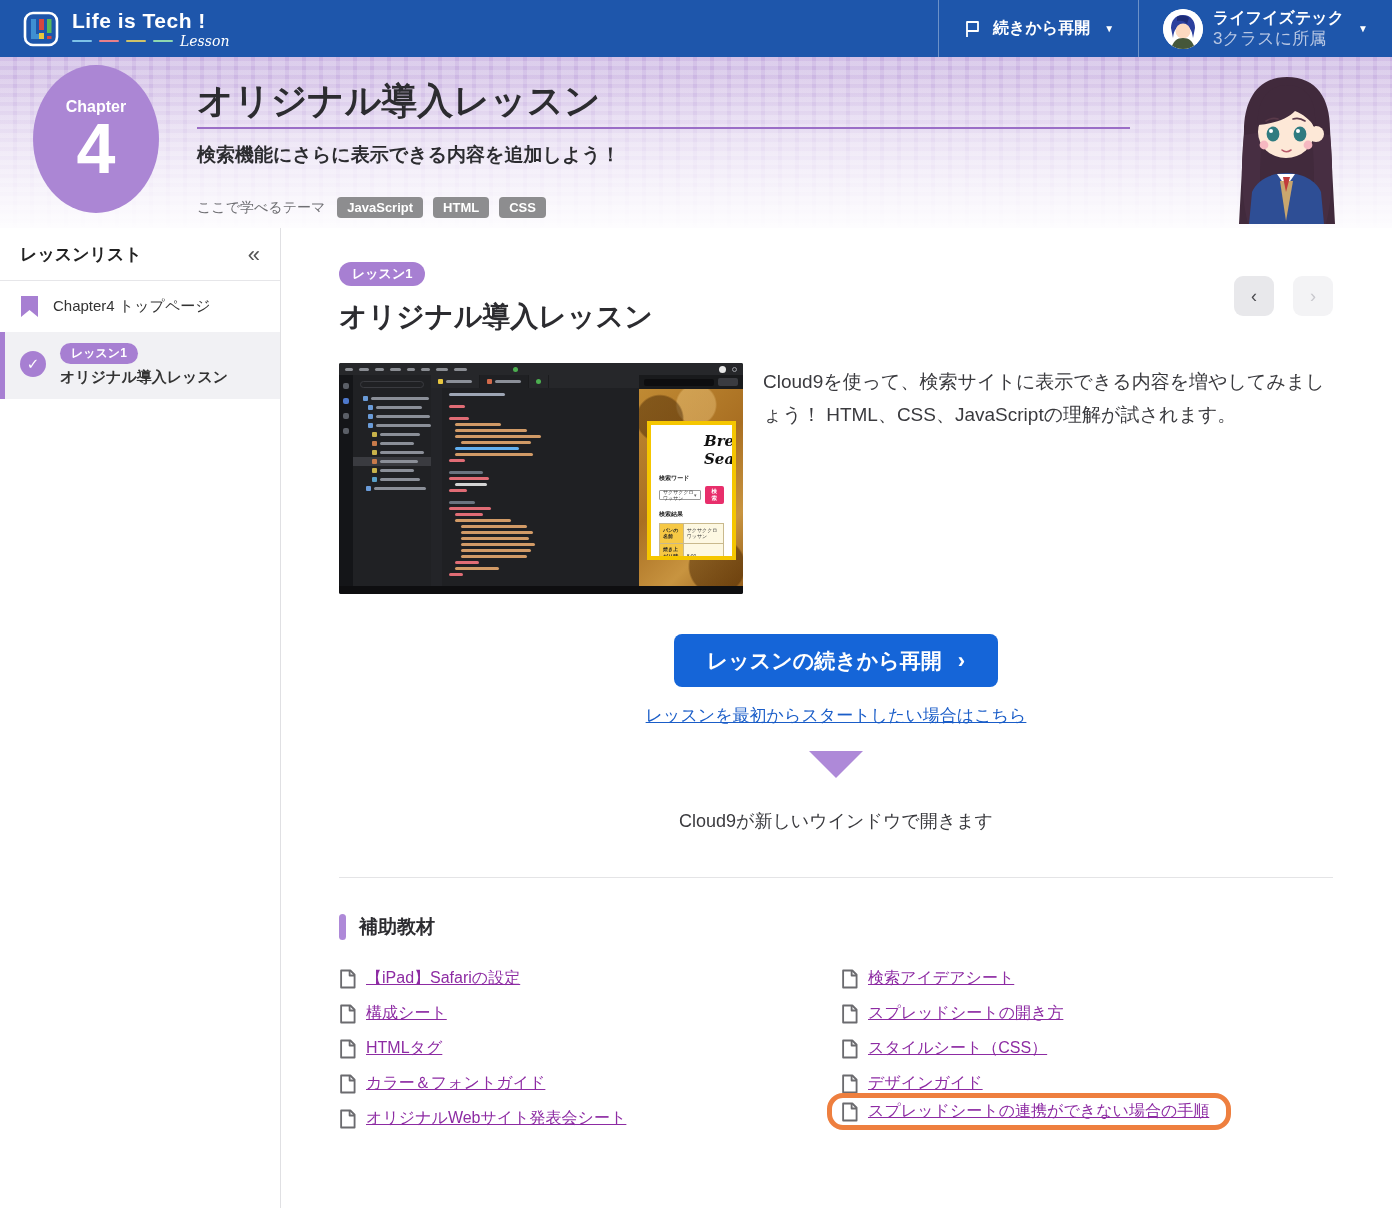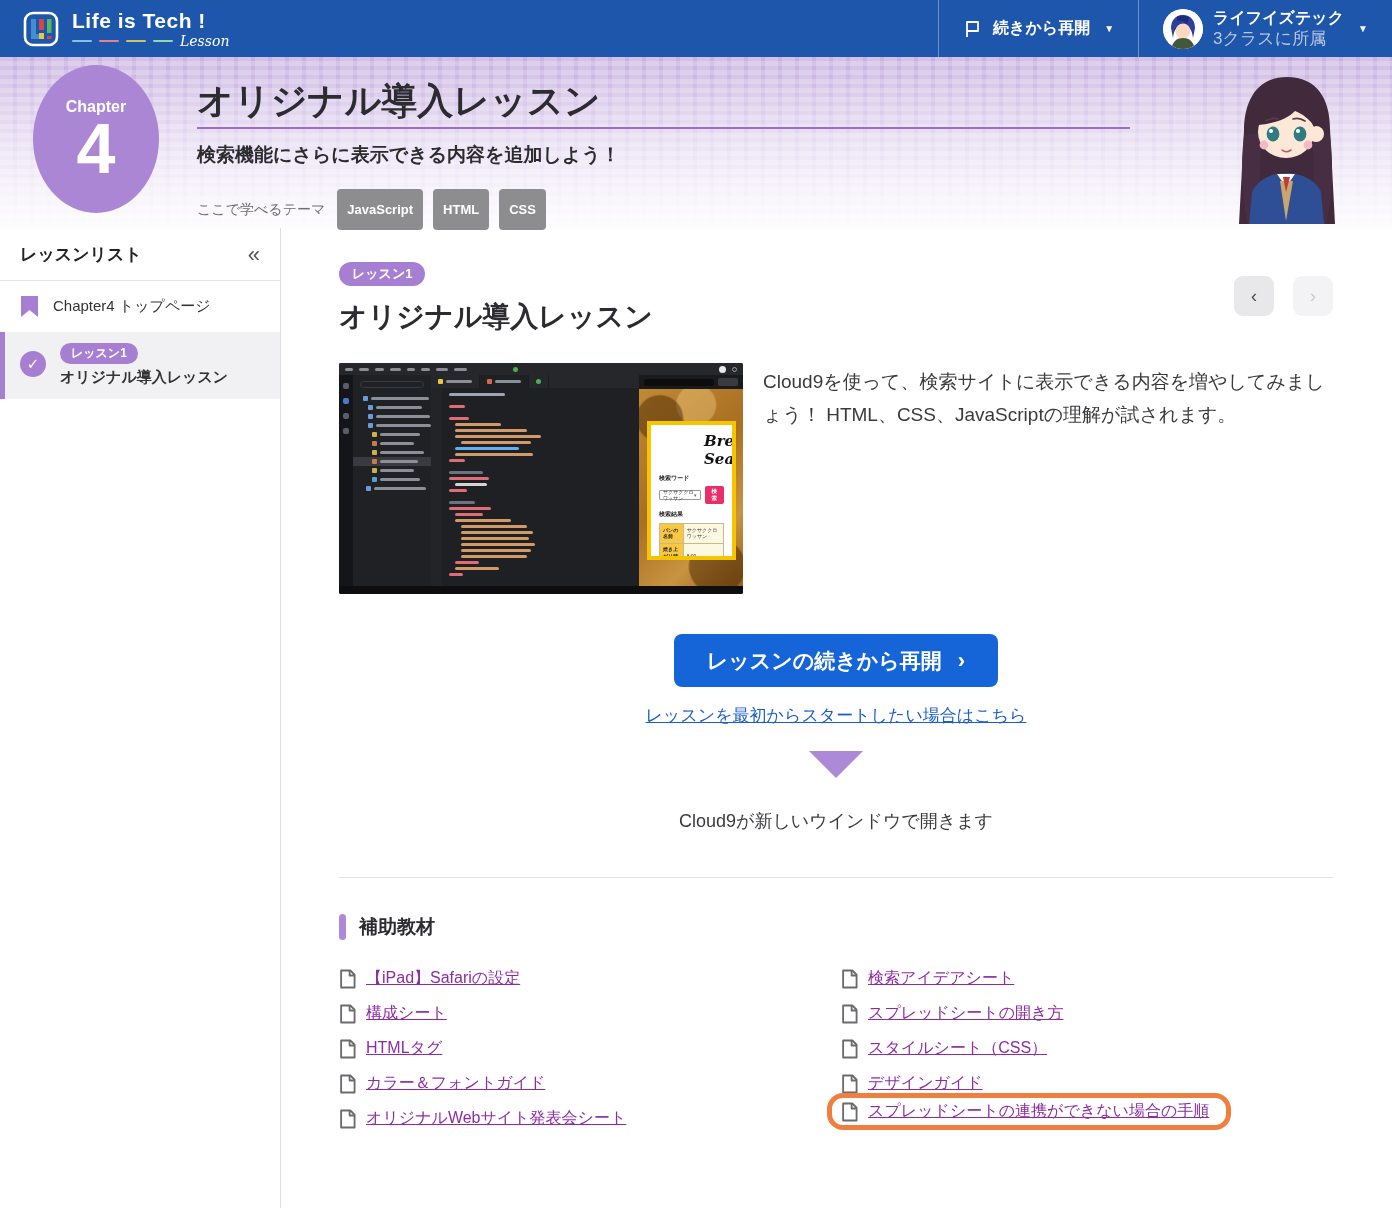--- a/index.html
+++ b/index.html
@@ -30,23 +30,23 @@
       repeating-linear-gradient(0deg, rgba(255,255,255,.20) 0 5px, rgba(0,0,0,0) 5px 9px),
       linear-gradient(#c9b2e1,#e4d8f2);
   }
   .chapter-circle { position:absolute; left:33px; top:8px; width:126px; height:148px; border-radius:50%;
     background:#ab86d4; color:#fff; display:flex; flex-direction:column; align-items:center; justify-content:center; }
   .chapter-label { font-size:16px; font-weight:bold; margin-top:4px; }
   .chapter-number { font-size:70px; font-weight:bold; line-height:1; margin-top:-2px; }
   .hero-title { position:absolute; left:197px; top:20px; font-size:36px; font-weight:bold; color:#2c2c30; }
   .hero-underline { position:absolute; left:197px; top:70px; width:933px; height:2px; background:#9b6ec7; }
   .hero-subtitle { position:absolute; left:197px; top:85px; font-size:19px; font-weight:bold; color:#2c2c30; }
-  .hero-theme-row { position:absolute; left:197px; top:132px; display:flex; align-items:center; gap:10px; }
+  .hero-theme-row { position:absolute; left:197px; top:140px; display:flex; align-items:center; gap:10px; }
   .hero-theme-label { color:#6f6f73; font-size:14px; margin-right:2px; }
-  .tag { background:#8d8d8f; color:#fff; font-weight:bold; font-size:13px; padding:13px 10px; border-radius:4px; }
+  .tag { background:#8d8d8f; color:#fff; font-weight:bold; font-size:13px; padding:3px 10px; border-radius:4px; }
   .hero-girl { position:absolute; right:45px; bottom:0; }
 
   
   .content-row { display:flex; height:980px; }
   .sidebar { width:280px; flex:none; }
   .sidebar-head { display:flex; align-items:center; justify-content:space-between; padding:15px 20px 14px; }
   .sidebar-title { font-size:17px; font-weight:bold; color:#222; }
   .collapse-btn { font-size:22px; color:#555; cursor:pointer; line-height:1; }
   .sidebar-divider { height:1px; background:#e6e6e9; }
   .side-item { display:flex; align-items:center; gap:14px; padding:14px 20px; cursor:pointer; }

